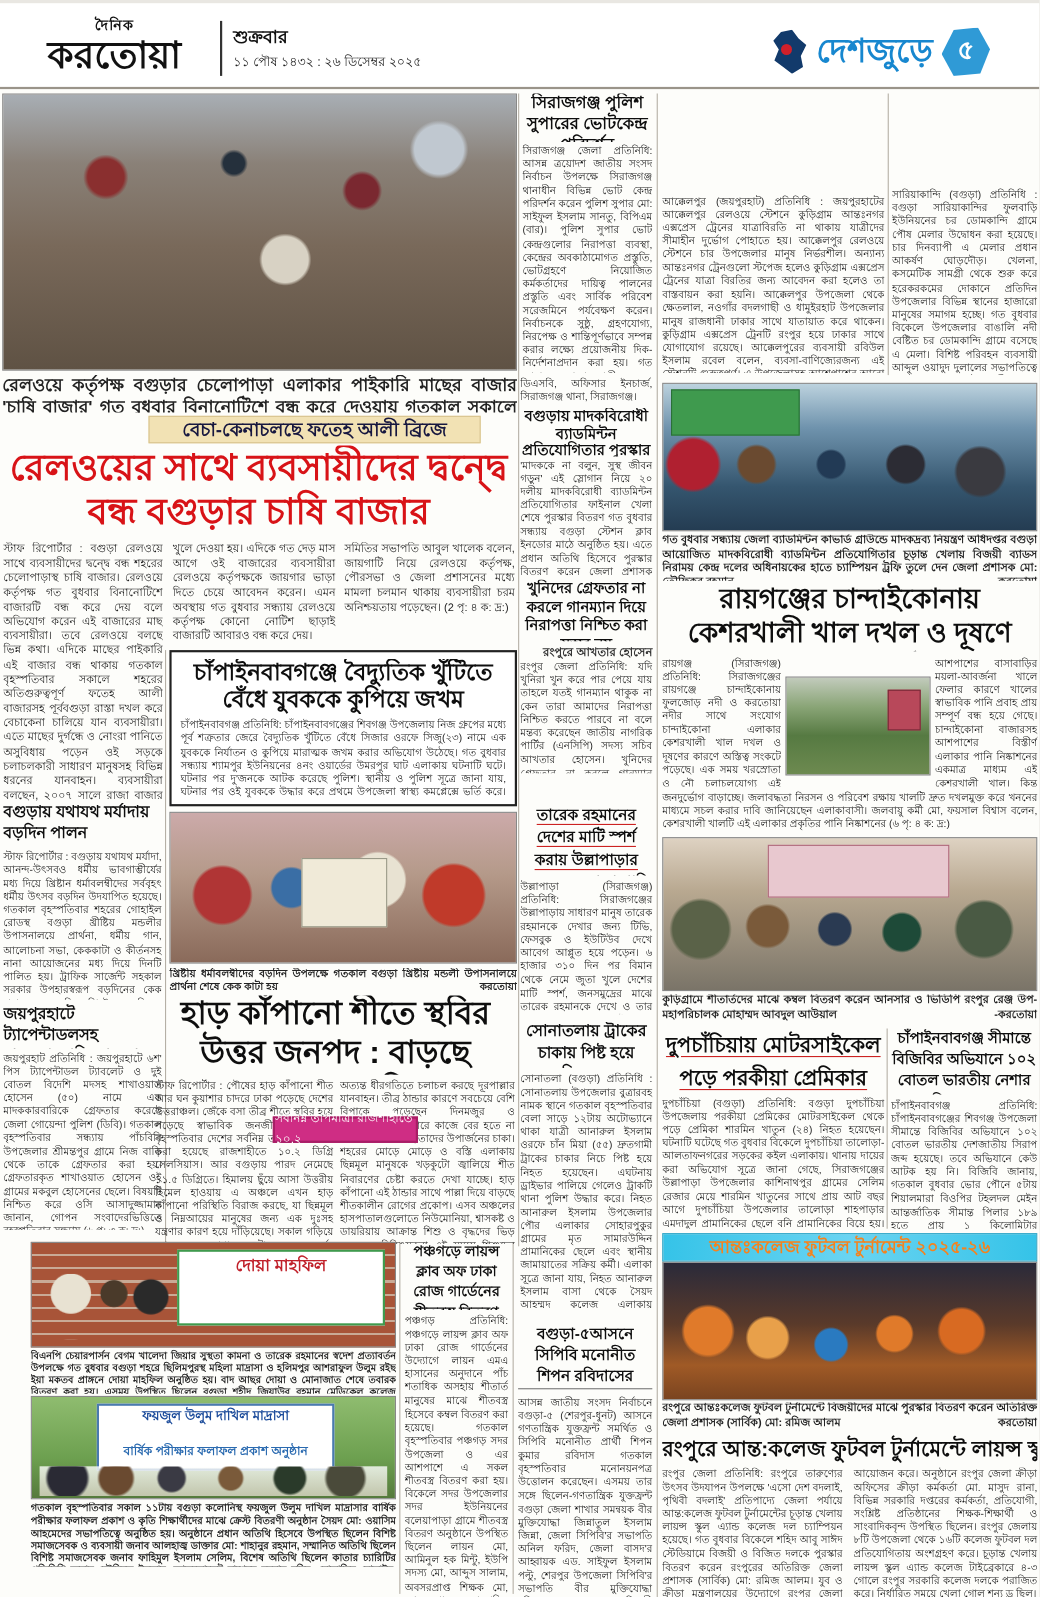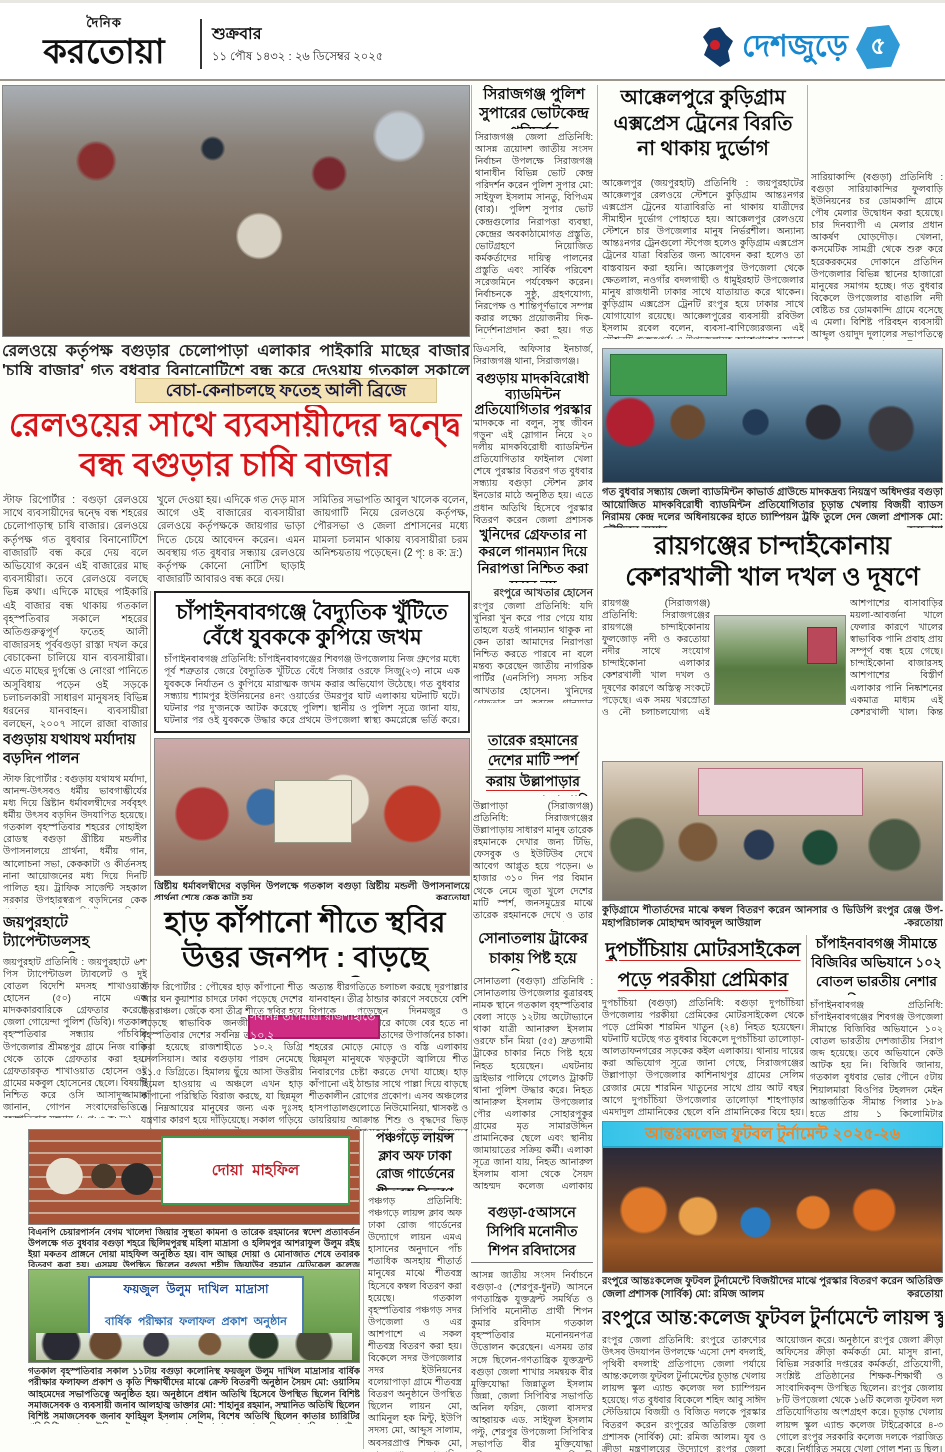--- a/index.html
+++ b/index.html
@@ -26,21 +26,21 @@
   #masthead{position:absolute;left:0;top:0;width:945px;height:78px;background:#fff;}
   .logo-small{font-size:13px;font-weight:800;letter-spacing:1px;}
   .logo-big{font-size:34px;font-weight:900;line-height:1;}
   .mast-day{font-size:16px;font-weight:800;}
   .mast-date{font-size:11.5px;color:#222;}
   .section-name{font-size:30px;font-weight:900;color:#1787cf;}
   .page-hex{width:44px;height:44px;background:#2f9ad6;color:#fff;font-size:24px;font-weight:900;
             display:flex;align-items:center;justify-content:center;
             clip-path:polygon(25% 5%,75% 0,100% 45%,80% 95%,25% 100%,0 55%);}
   .photo-banner{position:absolute;background:#fff;border:2px solid #2e8b57;display:flex;flex-direction:column;
-            align-items:center;justify-content:center;text-align:center;font-family:Liberation Mono, monospace;}
+            align-items:center;justify-content:flex-start;text-align:center;}
 </style>
 </head>
 <body>
 
 <div id="page">
 
   <div id="masthead">
     <div class="abs" style="left:14px;top:10px;width:180px;height:60px;text-align:center;">
       <div class="logo-small">দৈনিক</div>
       <div class="logo-big">করতোয়া</div>
@@ -82,21 +82,20 @@
   </div>
   <div class="abs hl hl-red" style="left:0;top:402px;width:470px;height:84px;font-size:33px;line-height:1.22;">রেলওয়ের সাথে ব্যবসায়ীদের দ্বন্দ্বে বন্ধ বগুড়ার চাষি বাজার</div>
   <div class="abs kicker" style="left:135px;top:375px;width:302px;height:25px;">বেচা-কেনাচলছে ফতেহ আলী ব্রিজে</div>
   <div class="abs body-txt" style="left:3px;top:490px;width:145px;height:236px;">স্টাফ রিপোর্টার : বগুড়া রেলওয়ে সাথে ব্যবসায়ীদের দ্বন্দ্বে বন্ধ শহরের চেলোপাড়াস্থ চাষি বাজার। রেলওয়ে কর্তৃপক্ষ গত বুধবার বিনানোটিশে বাজারটি বন্ধ করে দেয় বলে অভিযোগ করেন এই বাজারের মাছ ব্যবসায়ীরা। তবে রেলওয়ে বলছে ভিন্ন কথা। এদিকে মাছের পাইকারি এই বাজার বন্ধ থাকায় গতকাল বৃহস্পতিবার সকালে শহরের অতিগুরুত্বপূর্ণ ফতেহ আলী বাজারসহ পূর্ববগুড়া রাস্তা দখল করে বেচাকেনা চালিয়ে যান ব্যবসায়ীরা। এতে মাছের দুর্গন্ধে ও নোংরা পানিতে অসুবিধায় পড়েন ওই সড়কে চলাচলকারী সাধারণ মানুষসহ বিভিন্ন ধরনের যানবাহন। ব্যবসায়ীরা বলছেন, ২০০৭ সালে রাজা বাজার থেকে তাদের নিয়ে এসে এখানে বসানো হয়। জায়গাটি বাংলাদেশ রেলওয়ের হলেও ২০০৮ সাল থেকে বগুড়া পৌরসভা ইজারা নিয়ে তাদের কাছ থেকে রাজস্ব আদায় করে আসছে। পরে জায়গাটি নিয়ে বগুড়া জেলা প্রশাসন, পৌরসভা ও রেলওয়ের মধ্যে টানাপোড়নে রেলওয়ে একটি মামলা দায়ের করে, যা এখনও চলমান। অবশেষে গত বছরের ফেব্রুয়ারিতে রেলওয়ে কর্তৃপক্ষ বিনানোটিশে বাজারটিতে তালা ঝুলিয়ে দেয়। পরে ও রাতেই আলোচনার পর তা আবারও</div>
   <div class="abs body-txt" style="left:157px;top:490px;width:148px;height:95px;">খুলে দেওয়া হয়। এদিকে গত দেড় মাস আগে ওই বাজারের ব্যবসায়ীরা রেলওয়ে কর্তৃপক্ষকে জায়গার ভাড়া দিতে চেয়ে আবেদন করেন। এমন অবস্থায় গত বুধবার সন্ধ্যায় রেলওয়ে কর্তৃপক্ষ কোনো নোটিশ ছাড়াই বাজারটি আবারও বন্ধ করে দেয়।</div>
   <div class="abs body-txt" style="left:313px;top:490px;width:155px;height:95px;">সমিতির সভাপতি আবুল খালেক বলেন, জায়গাটি নিয়ে রেলওয়ে কর্তৃপক্ষ, পৌরসভা ও জেলা প্রশাসনের মধ্যে মামলা চলমান থাকায় ব্যবসায়ীরা চরম অনিশ্চয়তায় পড়েছেন। (2 পৃ: ৪ ক: দ্র:)</div>
 
   <div class="abs hl" style="left:475px;top:82px;width:118px;height:44px;font-size:15px;line-height:1.25;">সিরাজগঞ্জ পুলিশ সুপারের ভোটকেন্দ্র পরিদর্শন</div>
   <div class="abs body-sm" style="left:475px;top:128px;width:118px;height:208px;">সিরাজগঞ্জ জেলা প্রতিনিধি: আসন্ন ত্রয়োদশ জাতীয় সংসদ নির্বাচন উপলক্ষে সিরাজগঞ্জ থানাধীন বিভিন্ন ভোট কেন্দ্র পরিদর্শন করেন পুলিশ সুপার মো: সাইফুল ইসলাম সানতু, বিপিএম (বার)। পুলিশ সুপার ভোট কেন্দ্রগুলোর নিরাপত্তা ব্যবস্থা, কেন্দ্রের অবকাঠামোগত প্রস্তুতি, ভোটগ্রহণে নিয়োজিত কর্মকর্তাদের দায়িত্ব পালনের প্রস্তুতি এবং সার্বিক পরিবেশ সরেজমিনে পর্যবেক্ষণ করেন। নির্বাচনকে সুষ্ঠু, গ্রহণযোগ্য, নিরপেক্ষ ও শান্তিপূর্ণভাবে সম্পন্ন করার লক্ষ্যে প্রয়োজনীয় দিক-নির্দেশনাপ্রদান করা হয়। গত বুধবার ত্রয়োদশ জাতীয় সংসদ নির্বাচনে ভোট কেন্দ্র পরিদর্শনকালে উপস্থিত ছিলেন, আসাদুজ্জামান অতিরিক্ত পুলিশ সুপার (প্রশাসন ও অর্থ) মো: মাহবুবুর রহমান, পিপিএম-সেবা অতিরিক্ত পুলিশ সুপার (ক্রাইম এন্ড অপস্), ডিআইও-১,</div>
 
-  <div class="abs hl" style="left:602px;top:82px;width:202px;height:88px;font-size:20px;line-height:1.28;">আক্কেলপুরে কুড়িগ্রাম এক্সপ্রেস ট্রেনের বিরতি না থাকায় দুর্ভোগ</div>
   <div class="abs body-sm" style="left:602px;top:174px;width:202px;height:162px;">আক্কেলপুর (জয়পুরহাট) প্রতিনিধি : জয়পুরহাটের আক্কেলপুর রেলওয়ে স্টেশনে কুড়িগ্রাম আন্তঃনগর এক্সপ্রেস ট্রেনের যাত্রাবিরতি না থাকায় যাত্রীদের সীমাহীন দুর্ভোগ পোহাতে হয়। আক্কেলপুর রেলওয়ে স্টেশনে চার উপজেলার মানুষ নির্ভরশীল। অন্যান্য আন্তঃনগর ট্রেনগুলো স্টপেজ হলেও কুড়িগ্রাম এক্সপ্রেস ট্রেনের যাত্রা বিরতির জন্য আবেদন করা হলেও তা বাস্তবায়ন করা হয়নি। আক্কেলপুর উপজেলা থেকে ক্ষেতলাল, নওগাঁর বদলগাছী ও ধামুইরহাট উপজেলার মানুষ রাজধানী ঢাকার সাথে যাতায়াত করে থাকেন। কুড়িগ্রাম এক্সপ্রেস ট্রেনটি রংপুর হয়ে ঢাকার সাথে যোগাযোগ রয়েছে। আক্কেলপুরের ব্যবসায়ী রবিউল ইসলাম রবেল বলেন, ব্যবসা-বাণিজ্যেরজন্য এই স্টেশনটি গুরুত্বপূর্ণ। এ উপজেলাসহ আশেপাশের আরো কয়েকটি উপজেলার মানুষ ব্যবসার ক্ষেত্রে এ স্টেশন দিয়ে যাতায়াত করে থাকেন কিন্তু দুঃখের বিষয় অন্য ট্রেনগুলোর আসন সংখ্যা অত্যন্ত সীমিত, এ কারণে অনেক যাত্রী তারা তাদের আসন পান না। আক্কেলপুর স্টেশন মাস্টার রেবেনা পারভীন বলেন, কুড়িগ্রাম এক্সপ্রেস ট্রেনটি স্টপেজ হওয়া প্রয়োজন। অন্য স্টেশনগুলোর চেয়ে এখানে আয় অনেক বেশি। আক্কেলপুর রেলওয়ে স্টেশনে চিলাহাটি ট্রেন স্টপেজের সমন্বয়ক ও সাবেক কাউন্সিলর আব্দুর রফিক নাজেল, তুহিনুর ইসলাম এবং বিএনপি নেতা কামরুজ্জামান মিলন বলেন, আমাদের দীর্ঘ দিনের দাবি এ স্টেশনে কুড়িগ্রাম এক্সপ্রেস ট্রেনের যাত্রাবিরতি দিতে হবে। আমরা ইতোমধ্যে চিলাহাটি এক্সপ্রেস ট্রেনের যাত্রা বিরতি করেছি।</div>
 
   <div class="abs body-sm" style="left:811px;top:168px;width:132px;height:170px;">সারিয়াকান্দি (বগুড়া) প্রতিনিধি : বগুড়া সারিয়াকান্দির ফুলবাড়ি ইউনিয়নের চর ডোমকান্দি গ্রামে পৌষ মেলার উদ্বোধন করা হয়েছে। চার দিনব্যাপী এ মেলার প্রধান আকর্ষণ ঘোড়দৌড়। খেলনা, কসমেটিক সামগ্রী থেকে শুরু করে হরেকরকমের দোকানে প্রতিদিন উপজেলার বিভিন্ন স্থানের হাজারো মানুষের সমাগম হচ্ছে। গত বুধবার বিকেলে উপজেলার বাঙালি নদী বেষ্টিত চর ডোমকান্দি গ্রামে বসেছে এ মেলা। বিশিষ্ট পরিবহন ব্যবসায়ী আব্দুল ওয়াদুদ দুলালের সভাপতিত্বে অনুষ্ঠানে মেলার উদ্বোধনী প্রধান অতিথি ছিলেন, বিএনপি মনোনীত সংসদ সদস্য প্রার্থী সাবেক এমপি কাজী রফিকুল ইসলাম। বিশেষ অতিথি ছিলেন-উপজেলাবিএনপি'র সাবেক সভাপতি কাজী এরফানুর রহমান রেন্টু, সাবেক সাধারণ সম্পাদক (৬ পৃ: ৪ ক: দ্র:)</div>
 
   <div class="abs body-sm" style="left:473px;top:340px;width:120px;height:24px;">ডিএসবি, অফিসার ইনচার্জ, সিরাজগঞ্জ থানা, সিরাজগঞ্জ।</div>
 
   <div class="abs hl" style="left:473px;top:368px;width:120px;height:44px;font-size:13.5px;line-height:1.15;">বগুড়ায় মাদকবিরোধী ব্যাডমিন্টন প্রতিযোগিতার পুরস্কার বিতরণ</div>
   <div class="abs body-sm" style="left:473px;top:414px;width:120px;height:106px;">'মাদককে না বলুন, সুস্থ জীবন গড়ুন' এই স্লোগান নিয়ে ২০ দলীয় মাদকবিরোধী ব্যাডমিন্টন প্রতিযোগিতার ফাইনাল খেলা শেষে পুরস্কার বিতরণ গত বুধবার সন্ধ্যায় বগুড়া স্টেশন ক্লাব ইনডোর মাঠে অনুষ্ঠিত হয়। এতে প্রধান অতিথি হিসেবে পুরস্কার বিতরণ করেন জেলা প্রশাসক তৌফিকুর রহমান। অতিরিক্ত জেলা প্রশাসক (রাজস্ব) পিএম ইমরুল কায়েসের সভাপতিত্বে অনুষ্ঠানে বিশেষ অতিথি (৬ পৃ: ৬ ক: দ্র:)</div>
 
   <div class="abs hl" style="left:473px;top:524px;width:120px;height:56px;font-size:13.5px;line-height:1.25;">খুনিদের গ্রেফতার না করলে গানম্যান দিয়ে নিরাপত্তা নিশ্চিত করা সম্ভব নয়</div>
@@ -154,20 +153,21 @@
     <span>গত বুধবার সন্ধ্যায় জেলা ব্যাডমিন্টন কাভার্ড গ্রাউন্ডে মাদকদ্রব্য নিয়ন্ত্রণ অধিদপ্তর বগুড়া আয়োজিত মাদকবিরোধী ব্যাডমিন্টন প্রতিযোগিতার চূড়ান্ত খেলায় বিজয়ী ব্যাডস নিরাময় কেন্দ্র দলের অধিনায়কের হাতে চ্যাম্পিয়ন ট্রফি তুলে দেন জেলা প্রশাসক মো: তৌফিকুর রহমান</span>
     <span class="credit">করতোয়া</span>
   </div>
   <div class="abs hl" style="left:602px;top:527px;width:341px;height:62px;font-size:25px;line-height:1.25;">রায়গঞ্জের চান্দাইকোনায় কেশরখালী খাল দখল ও দূষণে অস্তিত্ব সংকটে</div>
   <div class="abs body-sm" style="left:602px;top:594px;width:108px;height:118px;">রায়গঞ্জ (সিরাজগঞ্জ) প্রতিনিধি: সিরাজগঞ্জের রায়গঞ্জে চান্দাইকোনায় ফুলজোড় নদী ও করতোয়া নদীর সাথে সংযোগ চান্দাইকোনা এলাকার কেশরখালী খাল দখল ও দূষণের কারণে অস্তিত্ব সংকটে পড়েছে। এক সময় খরস্রোতা ও নৌ চলাচলযোগ্য এই খালটি বর্তমানে অবৈধ দখল এবং ময়লা-আবর্জনায়পরিপূর্ণ হয়েছে। স্থানীয়রা জানায়, কেশরখালী খাল দিয়ে এক সময় সারা বছর নৌকা চলাচল করত। জেলার বিভিন্ন এলাকা থেকে মানুষ নৌপথে চান্দাইকোনাহাটে এসে ব্যবসা</div>
   <div class="photo" style="left:714px;top:612px;width:132px;height:90px;background:
       linear-gradient(180deg,#c2cbbc 0%,#8aa577 30%,#567a42 60%,#6d8a50 100%);">
       <div style="position:absolute;right:6%;top:12%;width:22%;height:40%;background:#b8485a;border:1px solid #7a2a38;"></div>
   </div>
   <div class="abs body-sm" style="left:850px;top:594px;width:93px;height:118px;">আশপাশের বাসাবাড়ির ময়লা-আবর্জনা খালে ফেলার কারণে খালের স্বাভাবিক পানি প্রবাহ প্রায় সম্পূর্ণ বন্ধ হয়ে গেছে। চান্দাইকোনা বাজারসহ আশপাশের বিস্তীর্ণ এলাকার পানি নিষ্কাশনের একমাত্র মাধ্যম এই কেশরখালী খাল। কিন্তু দখল ও দূষণের কারণে নিষ্কাশন ব্যবস্থা ভেঙে পড়েছে। ফলে সামান্য বৃষ্টিতেই চান্দাইকোনা বাজারের প্রধান সড়ক, চান্দাইকোনা বহুমুখী উচ্চ বিদ্যালয়ের মাঠসহ আশপাশের গুরুত্বপূর্ণ এলাকাগুলোতে জলাবদ্ধতার সৃষ্টি হচ্ছে, যা</div>
+  <div class="abs body-sm" style="left:602px;top:716px;width:341px;height:38px;">জনদুর্ভোগ বাড়াচ্ছে। জলাবদ্ধতা নিরসন ও পরিবেশ রক্ষায় খালটি দ্রুত দখলমুক্ত করে খননের মাধ্যমে সচল করার দাবি জানিয়েছেন এলাকাবাসী। জলবায়ু কর্মী মো, ফয়সাল বিশ্বাস বলেন, কেশরখালী খালটি এই এলাকার প্রকৃতির পানি নিষ্কাশনের (৬ পৃ: ৪ ক: দ্র:)</div>
 
   <div class="photo" style="left:602px;top:758px;width:341px;height:140px;background:
       radial-gradient(circle at 10% 60%,#5a6248 0 8%,transparent 9%),
       radial-gradient(circle at 28% 58%,#7a5a3a 0 7%,transparent 8%),
       radial-gradient(circle at 46% 60%,#2a3a52 0 7%,transparent 8%),
       radial-gradient(circle at 64% 62%,#1e4a38 0 7%,transparent 8%),
       radial-gradient(circle at 86% 60%,#4a5a44 0 8%,transparent 9%),
       linear-gradient(180deg,#ded2c2 0%,#b8a890 35%,#7a7468 100%);">
       <div style="position:absolute;left:28%;top:4%;width:48%;height:34%;background:#e8c8cf;border:1px solid #b06a7a;"></div>
   </div>

